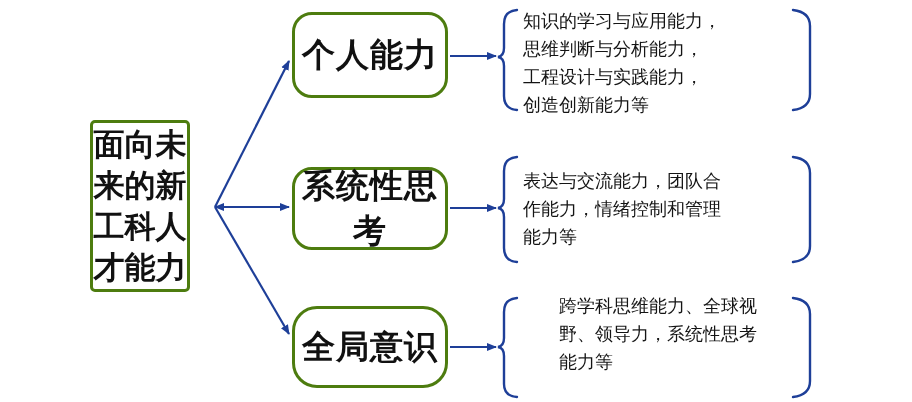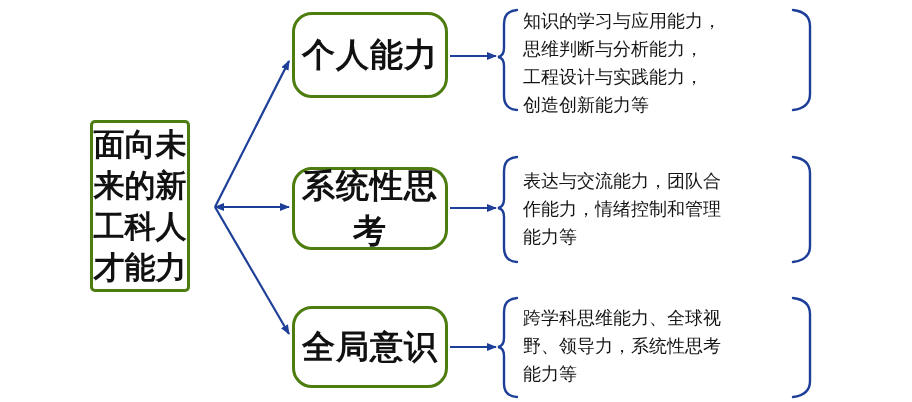--- a/index.html
+++ b/index.html
@@ -39,33 +39,33 @@
     white-space: pre-line;
   }
   .branch-node {
     left: 292px;
     width: 156px;
     font-size: 33px;
     letter-spacing: 1px;
   }
   #branch-node-0 { top: 12px;  height: 86px; }
   #branch-node-1 { top: 167px; height: 83px; }
-  #branch-node-2 { top: 306px; height: 82px; }
+  #branch-node-2 { top: 306px; height: 82px; border-radius: 25px; }
   .detail-text {
     position: absolute;
     left: 523px;
     width: 268px;
     font-size: 18px;
     line-height: 28px;
     white-space: pre-line;
     color: #141414;
   }
   #detail-0 { top: 7px; }
   #detail-1 { top: 167px; }
-  #detail-2 { top: 304px; }
+  #detail-2 { top: 292px; margin-left: 36px; }
   #connector-layer {
     position: absolute;
     left: 0;
     top: 0;
     width: 912px;
     height: 402px;
     pointer-events: none;
   }
 </style>
 </head>

